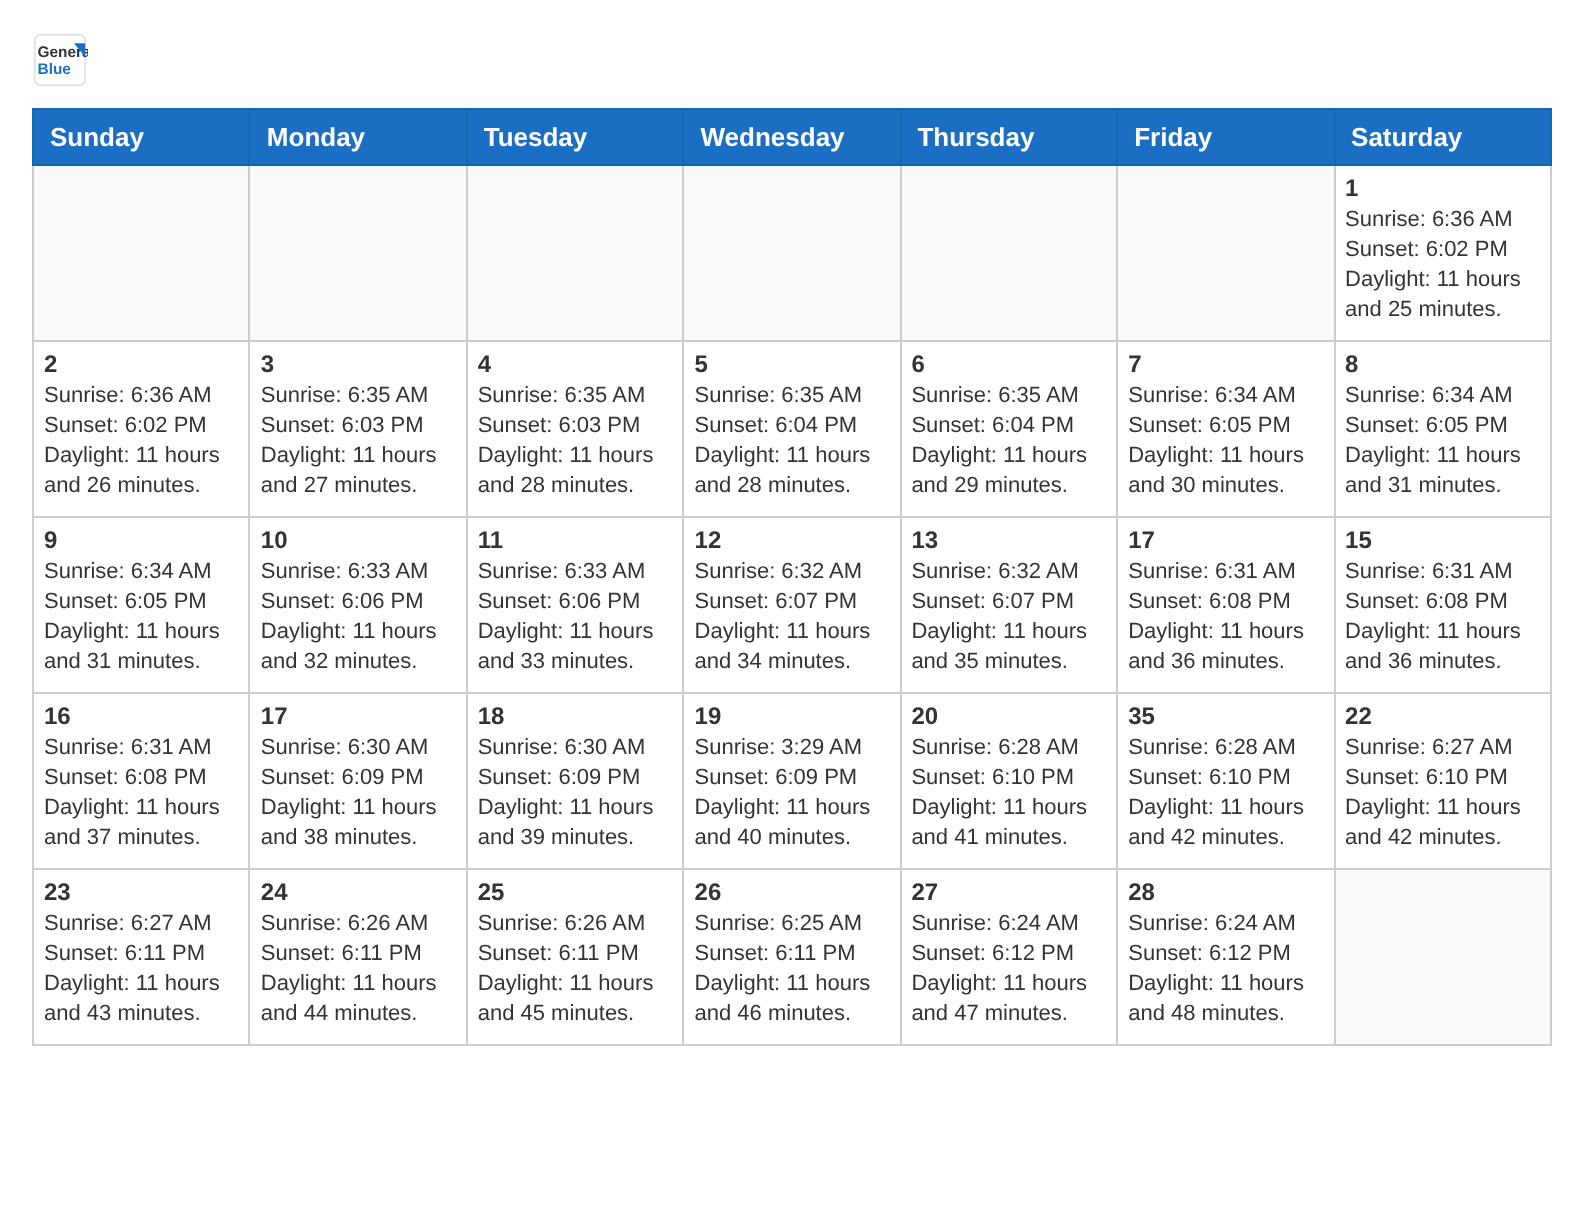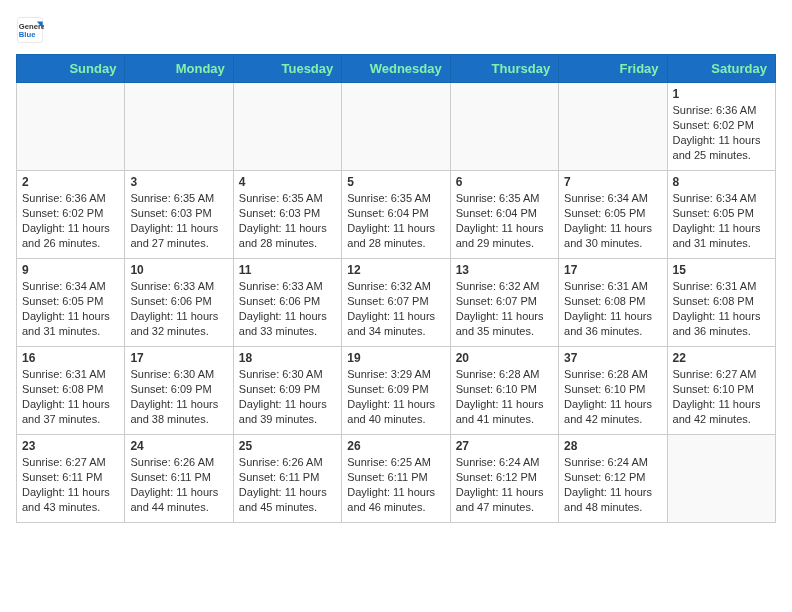--- a/index.html
+++ b/index.html
@@ -45,25 +45,25 @@
       font-size: 14px;
       color: #555;
     }
     .calendar {
       width: 100%;
       border-collapse: collapse;
       border: 1px solid #ccc;
     }
     .calendar th {
       background-color: #1a6fc4;
-      color: #86efac;
+      color: #ffffff;
       font-size: 13px;
       font-weight: bold;
       padding: 6px 8px;
-      text-align: right;
+      text-align: left;
       border: 1px solid #1565b0;
     }
     .calendar td {
       vertical-align: top;
       width: calc(100%/7);
       border: 1px solid #ccc;
       padding: 4px 5px;
       font-size: 10px;
       color: #333;
       height: 88px;
@@ -248,21 +248,21 @@
 Sunset: 6:09 PM
 Daylight: 11 hours and 40 minutes.</div>
         </td>
         <td>
           <span class="day-number">20</span>
           <div class="day-info" style="white-space: pre-line;">Sunrise: 6:28 AM
 Sunset: 6:10 PM
 Daylight: 11 hours and 41 minutes.</div>
         </td>
         <td>
-          <span class="day-number">37</span>
+          <span class="day-number">35</span>
           <div class="day-info" style="white-space: pre-line;">Sunrise: 6:28 AM
 Sunset: 6:10 PM
 Daylight: 11 hours and 42 minutes.</div>
         </td>
         <td>
           <span class="day-number">22</span>
           <div class="day-info" style="white-space: pre-line;">Sunrise: 6:27 AM
 Sunset: 6:10 PM
 Daylight: 11 hours and 42 minutes.</div>
         </td>

